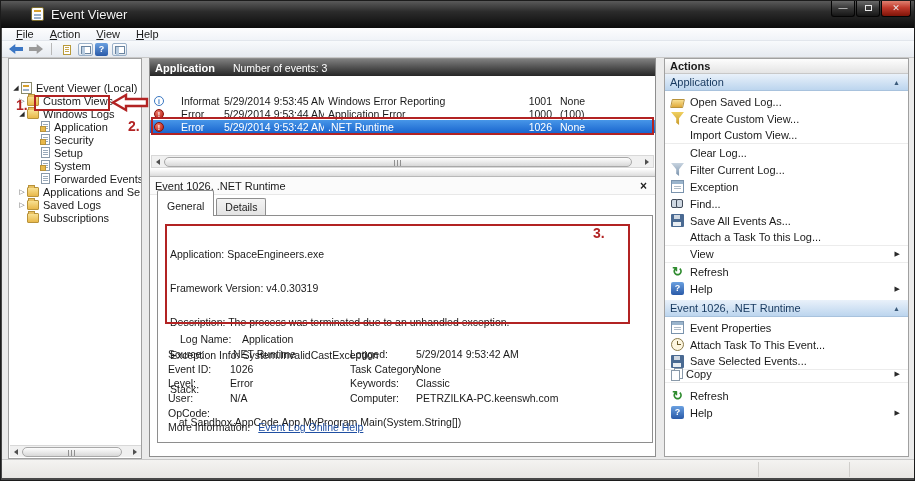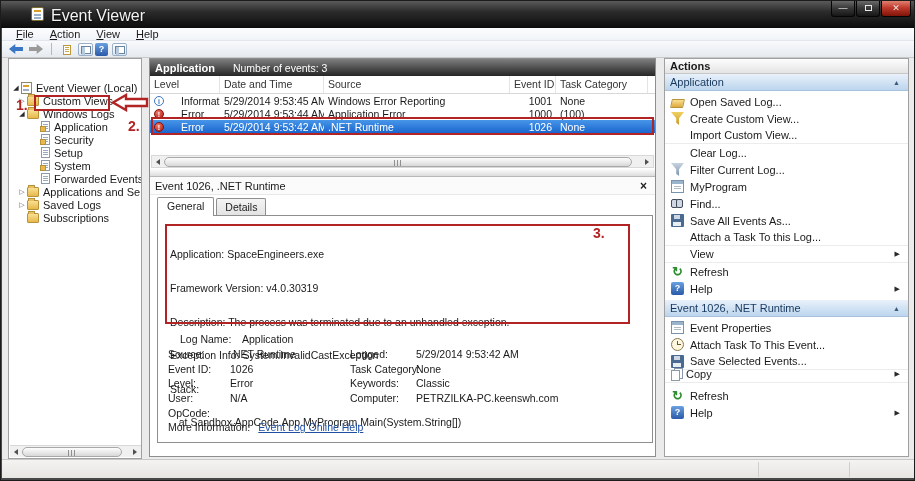--- a/index.html
+++ b/index.html
@@ -6,21 +6,21 @@
   *{box-sizing:border-box;}
   .window{position:relative;width:915px;height:481px;background:#484848;overflow:hidden;
           border:1px solid #1c1c1c;}
   
   .titlebar{position:absolute;left:0;top:0;width:915px;height:27px;
             background:linear-gradient(#5a5a5a,#2b2b2b 40%,#0c0c0c);}
   .title-icon{position:absolute;left:30px;top:6px;width:13px;height:14px;background:#fdfdfd;
               border:1px solid #7a6a2a;border-radius:2px;}
   .title-icon::after{content:"";position:absolute;left:2px;top:2px;width:7px;height:2px;
               background:#d8a02a;box-shadow:0 4px 0 #9ab0c8,0 7px 0 #9ab0c8;}
-  .title-text{position:absolute;left:50px;top:6px;color:#f2f2f2;font-size:16px;
+  .title-text{position:absolute;left:50px;top:6px;color:#f2f2f2;font-size:13px;
               text-shadow:0 1px 2px #000;}
   .winbtns{position:absolute;right:5px;top:0;display:flex;}
   .winbtn{width:24px;height:16px;margin-left:1px;border:1px solid #050505;border-top:none;
           border-radius:0 0 3px 3px;background:linear-gradient(#6a6a6a,#3a3a3a 45%,#161616);
           color:#e8e8e8;font-size:9px;line-height:14px;text-align:center;}
   .winbtn.close{width:30px;background:linear-gradient(#e08070,#c0392b 45%,#7e1408);}
   .maxglyph{display:inline-block;width:7px;height:6px;border:1px solid #e8e8e8;margin-top:4px;}
   
   .menubar{position:absolute;left:1px;top:27px;width:913px;height:13px;
            background:linear-gradient(#fdfdfe,#f0f3f8);display:flex;align-items:center;
@@ -112,21 +112,21 @@
             background:linear-gradient(#fdfdfd,#dcdcdc);border-bottom:1px solid #b8b8b8;}
   .detail-header{position:absolute;left:0;top:118px;width:505px;height:18px;background:#fbfbfb;
                  display:flex;align-items:center;font-size:11px;color:#1a1a1a;
                  border-bottom:1px solid #e8e8e8;}
   .detail-title{margin-left:5px;}
   .detail-close{margin-left:auto;margin-right:8px;font-size:12px;font-weight:bold;color:#222;}
   .tabs{position:absolute;left:7px;top:139px;height:18px;display:flex;align-items:flex-end;}
   .tab{font-size:10.5px;padding:2px 8px 3px;border:1px solid #8e8e8e;border-bottom:none;
        background:linear-gradient(#f4f4f4,#e2e2e2);border-radius:2px 2px 0 0;margin-right:2px;
        color:#222;}
-  .tab.active{background:#fff;position:relative;z-index:3;padding:2px 9px 4px;}
+  .tab.active{background:#fff;position:relative;z-index:3;padding:9px 9px 4px;}
   .detail-box{position:absolute;left:7px;top:156px;width:496px;height:228px;background:#fff;
               border:1px solid #8e8e8e;z-index:2;}
   .msg-lines{position:absolute;left:20px;top:168px;font-size:10.5px;color:#1a1a1a;
              line-height:11.2px;white-space:pre;z-index:4;}
   .frow{position:absolute;left:18px;display:flex;font-size:10.5px;color:#1a1a1a;z-index:4;
         white-space:nowrap;}
   .flabel{width:62px;flex-shrink:0;}
   .fvalue{width:120px;flex-shrink:0;}
   .flabel2{width:66px;flex-shrink:0;}
   .link{text-decoration:underline;margin-left:8px;}
@@ -280,27 +280,20 @@
     </div>
   </div>
 
   <div class="main-panel">
 
     <div class="list-header">
       <span class="list-title">Application</span>
       <span class="list-subtitle">Number of events: 3</span>
     </div>
 
-    <div class="colheader">
-      <span class="col c-level">Level</span>
-      <span class="col c-date">Date and Time</span>
-      <span class="col c-source">Source</span>
-      <span class="col c-eventid">Event ID</span>
-      <span class="col c-task">Task Category</span>
-    </div>
 
     <div class="lrow" style="top:35px;">
       <span class="col c-level lvlcell">
           <span class="lvl-ico info">i</span>
           <span>Information</span>
         </span>
       <span class="col c-date">5/29/2014 9:53:45 AM</span>
       <span class="col c-source">Windows Error Reporting</span>
       <span class="col c-eventid">1001</span>
       <span class="col c-task">None</span>
@@ -424,21 +417,21 @@
     <div class="aitem" style="top:85px;">
       <span class="aico"></span>
       <span class="alabel">Clear Log...</span>
     </div>
     <div class="aitem" style="top:102px;">
       <span class="aico ai-funnel-b"></span>
       <span class="alabel">Filter Current Log...</span>
     </div>
     <div class="aitem" style="top:119px;">
       <span class="aico ai-props"></span>
-      <span class="alabel">MyProgram</span>
+      <span class="alabel">Exception</span>
     </div>
     <div class="aitem" style="top:136px;">
       <span class="aico ai-find"></span>
       <span class="alabel">Find...</span>
     </div>
     <div class="aitem" style="top:153px;">
       <span class="aico ai-save"></span>
       <span class="alabel">Save All Events As...</span>
     </div>
     <div class="aitem sep" style="top:170px;">

